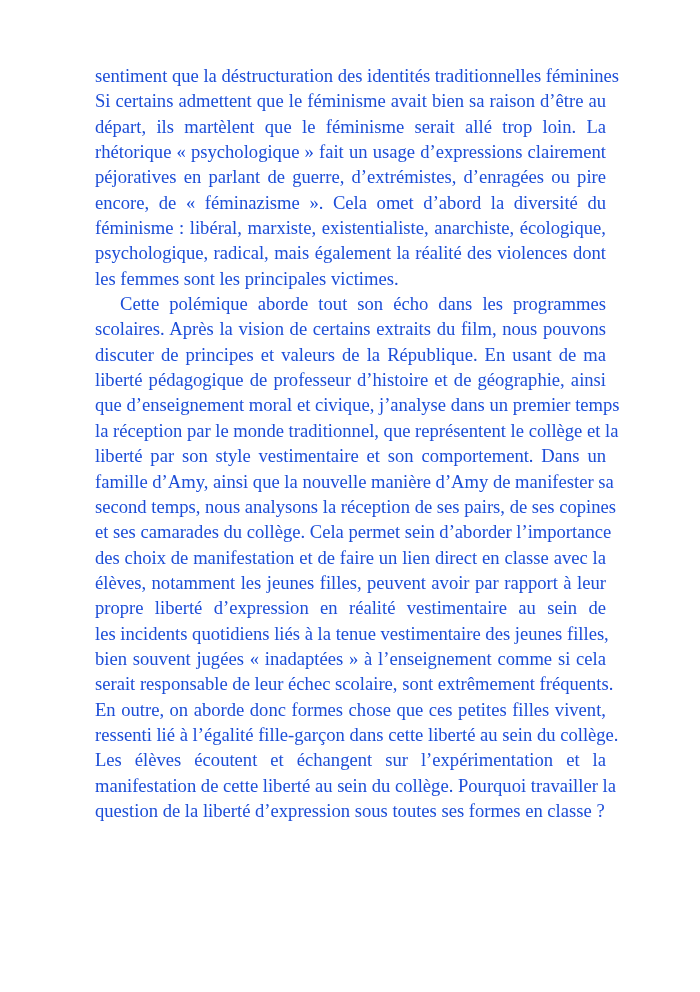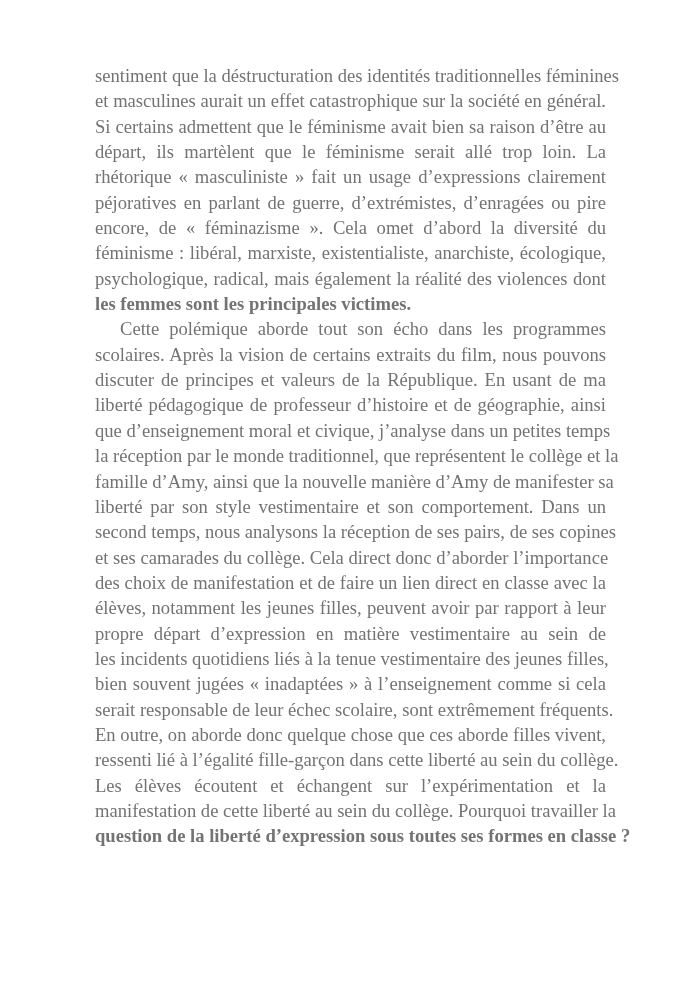--- a/index.html
+++ b/index.html
@@ -14,70 +14,68 @@
       overflow: hidden;
     }
     .page {
       position: absolute;
       left: 95px;
       top: 63px;
       width: 511px;
       font-family: "Liberation Serif", "DejaVu Serif", serif;
       font-size: 18.6px;
       line-height: 25.35px;
-      color: #737373;
+      color: #1d4ed8;
       text-align: justify;
     }
     .line {
       display: block;
       white-space: nowrap;
       text-align: justify;
       text-align-last: justify;
       height: 25.35px;
     }
     .line.last {
       text-align-last: left;
-      font-weight: bold;
     }
     .indent {
       padding-left: 25px;
     }
   </style>
 </head>
 <body>
 
 <div class="page">
   <div class="paragraph">
     <span class="line">sentiment que la déstructuration des identités traditionnelles féminines</span>
-    <span class="line">et masculines aurait un effet catastrophique sur la société en général.</span>
     <span class="line">Si certains admettent que le féminisme avait bien sa raison d’être au</span>
     <span class="line">départ, ils martèlent que le féminisme serait allé trop loin. La</span>
-    <span class="line">rhétorique « masculiniste » fait un usage d’expressions clairement</span>
+    <span class="line">rhétorique « psychologique » fait un usage d’expressions clairement</span>
     <span class="line">péjoratives en parlant de guerre, d’extrémistes, d’enragées ou pire</span>
     <span class="line">encore, de « féminazisme ». Cela omet d’abord la diversité du</span>
     <span class="line">féminisme : libéral, marxiste, existentialiste, anarchiste, écologique,</span>
     <span class="line">psychologique, radical, mais également la réalité des violences dont</span>
     <span class="line last">les femmes sont les principales victimes.</span>
   </div>
   <div class="paragraph">
     <span class="line indent">Cette polémique aborde tout son écho dans les programmes</span>
     <span class="line">scolaires. Après la vision de certains extraits du film, nous pouvons</span>
     <span class="line">discuter de principes et valeurs de la République. En usant de ma</span>
     <span class="line">liberté pédagogique de professeur d’histoire et de géographie, ainsi</span>
-    <span class="line">que d’enseignement moral et civique, j’analyse dans un petites temps</span>
+    <span class="line">que d’enseignement moral et civique, j’analyse dans un premier temps</span>
     <span class="line">la réception par le monde traditionnel, que représentent le collège et la</span>
+    <span class="line">liberté par son style vestimentaire et son comportement. Dans un</span>
     <span class="line">famille d’Amy, ainsi que la nouvelle manière d’Amy de manifester sa</span>
-    <span class="line">liberté par son style vestimentaire et son comportement. Dans un</span>
     <span class="line">second temps, nous analysons la réception de ses pairs, de ses copines</span>
-    <span class="line">et ses camarades du collège. Cela direct donc d’aborder l’importance</span>
+    <span class="line">et ses camarades du collège. Cela permet sein d’aborder l’importance</span>
     <span class="line">des choix de manifestation et de faire un lien direct en classe avec la</span>
     <span class="line">élèves, notamment les jeunes filles, peuvent avoir par rapport à leur</span>
-    <span class="line">propre départ d’expression en matière vestimentaire au sein de</span>
+    <span class="line">propre liberté d’expression en réalité vestimentaire au sein de</span>
     <span class="line">les incidents quotidiens liés à la tenue vestimentaire des jeunes filles,</span>
     <span class="line">bien souvent jugées « inadaptées » à l’enseignement comme si cela</span>
     <span class="line">serait responsable de leur échec scolaire, sont extrêmement fréquents.</span>
-    <span class="line">En outre, on aborde donc quelque chose que ces aborde filles vivent,</span>
+    <span class="line">En outre, on aborde donc formes chose que ces petites filles vivent,</span>
     <span class="line">ressenti lié à l’égalité fille-garçon dans cette liberté au sein du collège.</span>
     <span class="line">Les élèves écoutent et échangent sur l’expérimentation et la</span>
     <span class="line">manifestation de cette liberté au sein du collège. Pourquoi travailler la</span>
     <span class="line last">question de la liberté d’expression sous toutes ses formes en classe ?</span>
   </div>
 </div>
 
 </body></html>

